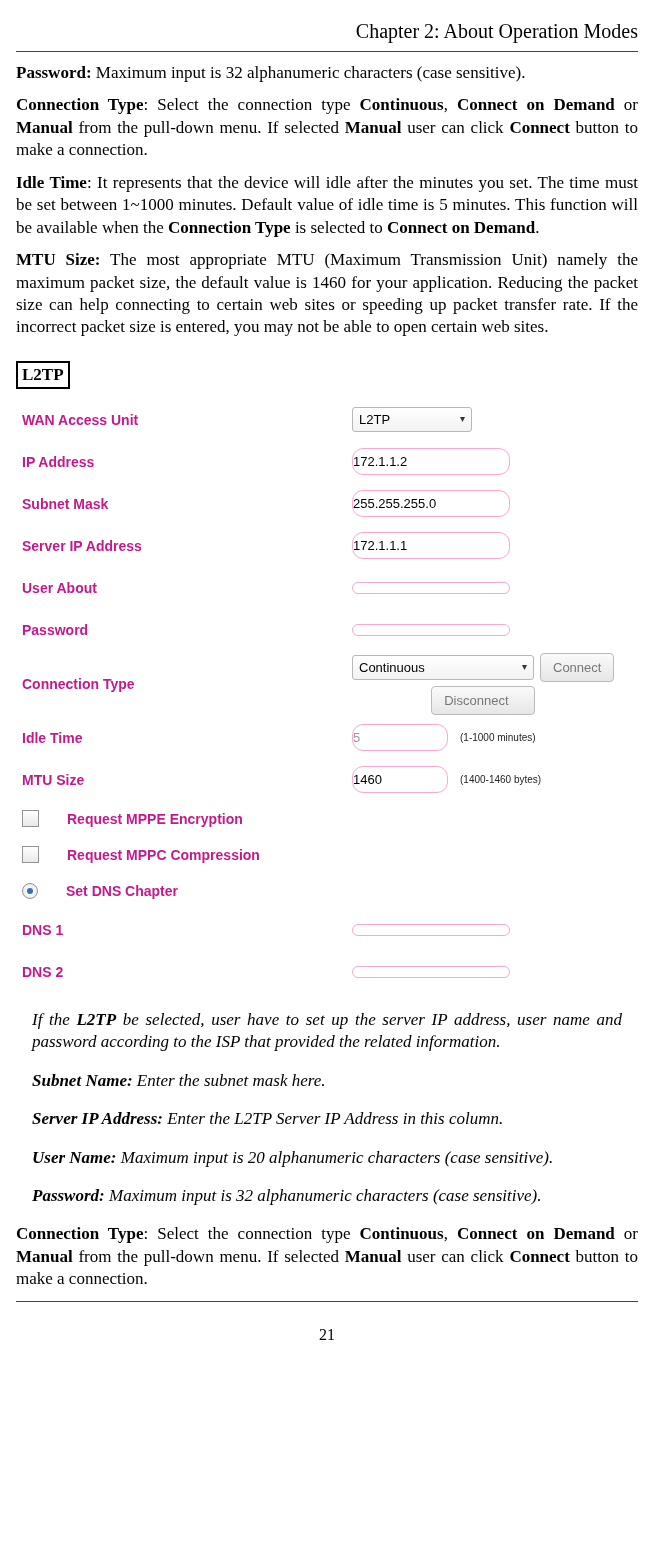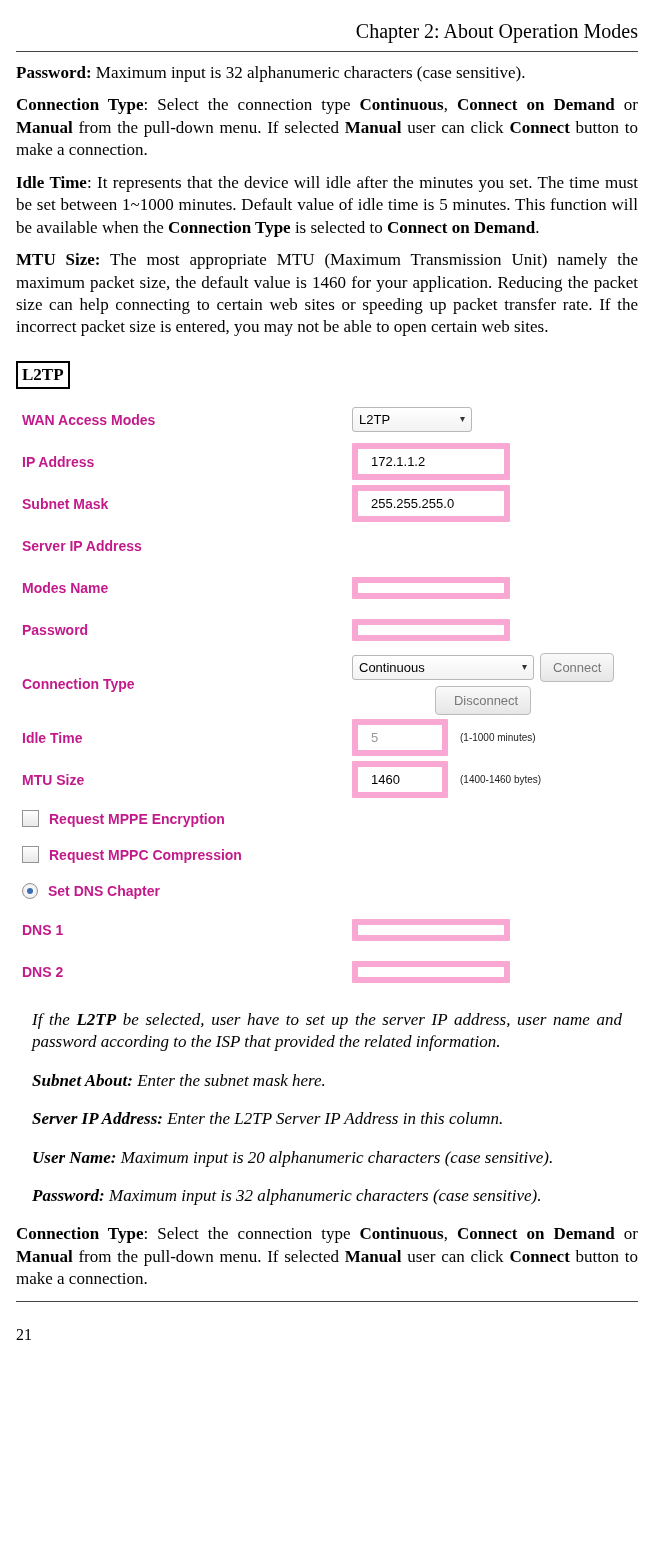--- a/index.html
+++ b/index.html
@@ -77,23 +77,23 @@
   }
   .shot-select::after {
     content: "▾";
     position: absolute;
     right: 6px;
     color: #333;
     font-size: 10px;
     top: 5px;
   }
   .shot-input {
-    border: 6px solid #f9a8d4;
-    border-radius: 1px;
-    padding: 5px 13px;
+    border: 1px solid #f9a8d4;
+    border-radius: 11px;
+    padding: 5px 0;
     width: 158px;
     background: #fff;
   }
   .shot-input.narrow { width: 96px; }
   .shot-btn {
     border: 1px solid #bbb;
     border-radius: 4px;
     padding: 6px 12px;
     background: linear-gradient(#fafafa,#e6e6e6);
     color: #777;
@@ -101,21 +101,21 @@
   .shot-hint {
     color: #222;
     font-size: 10px;
     margin-left: 6px;
   }
   .shot-check-row {
     display: flex;
     align-items: center;
     min-height: 32px;
     padding: 2px 0 2px 6px;
-    gap: 10px;
+    gap: 28px;
   }
   .chk {
     width: 15px; height: 15px;
     border: 1px solid #939393;
     background: linear-gradient(#fff,#e8e8e8);
   }
   .rad {
     width: 14px; height: 14px;
     border: 1px solid #939393;
     border-radius: 50%;
@@ -133,20 +133,21 @@
     font-size: 14px;
   }
   .conn-grid {
     display: flex;
     flex-direction: column;
     gap: 4px;
   }
   .conn-row1 { display: flex; gap: 6px; align-items: center; }
   .noline { line-height: 1.32; margin: 16px; text-align: justify; font-style: italic; }
   .pagenum {
+    text-align: center;
     font-size: 16px;
     margin-top: 24px;
   }
 </style>
 </head>
 <body>
 
 <div class="page">
   <div class="header-line">Chapter 2: About Operation Modes</div>
   <hr class="rule">
@@ -159,21 +160,21 @@
 
   <p class="para"><b>Idle Time</b>: It represents that the device will idle after the minutes you set. The time must be set between 1~1000 minutes. Default value of idle time is 5 minutes. This function will be available when the <b>Connection Type</b> is selected to <b>Connect on Demand</b>.</p>
 
   <p class="para"><b>MTU Size:</b> The most appropriate MTU (Maximum Transmission Unit) namely the maximum packet size, the default value is 1460 for your application. Reducing the packet size can help connecting to certain web sites or speeding up packet transfer rate. If the incorrect packet size is entered, you may not be able to open certain web sites.</p>
 
   <div class="box-label">L2TP</div>
 
   <div class="screenshot">
 
     <div class="shot-row">
-      <div class="shot-label">WAN Access Modes</div>
+      <div class="shot-label">WAN Access Unit</div>
       <div class="shot-ctrl">
         <div class="shot-select" style="width:120px">L2TP</div>
       </div>
     </div>
 
     <div class="shot-row">
       <div class="shot-label">IP Address</div>
       <div class="shot-ctrl">
           <div class="shot-input">172.1.1.2</div>
         </div>
@@ -181,44 +182,47 @@
 
     <div class="shot-row">
       <div class="shot-label">Subnet Mask</div>
       <div class="shot-ctrl">
           <div class="shot-input">255.255.255.0</div>
         </div>
     </div>
 
     <div class="shot-row">
       <div class="shot-label">Server IP Address</div>
-    </div>
-
-    <div class="shot-row">
-      <div class="shot-label">Modes Name</div>
+      <div class="shot-ctrl">
+          <div class="shot-input">172.1.1.1</div>
+        </div>
+    </div>
+
+    <div class="shot-row">
+      <div class="shot-label">User About</div>
       <div class="shot-ctrl">
           <div class="shot-input"></div>
         </div>
     </div>
 
     <div class="shot-row">
       <div class="shot-label">Password</div>
       <div class="shot-ctrl">
           <div class="shot-input"></div>
         </div>
     </div>
 
     <div class="shot-row" style="min-height:60px">
       <div class="shot-label">Connection Type</div>
       <div class="shot-ctrl conn-grid">
         <div class="conn-row1">
           <div class="shot-select" style="width:182px">Continuous</div>
           <div class="shot-btn">Connect</div>
         </div>
-        <div class="shot-btn" style="width:96px;text-align:right">Disconnect</div>
+        <div class="shot-btn" style="width:104px;text-align:left">Disconnect</div>
       </div>
     </div>
 
     <div class="shot-row">
       <div class="shot-label">Idle Time</div>
       <div class="shot-ctrl">
         <div class="shot-input narrow" style="color:#999">5</div>
         <span class="shot-hint">(1-1000 minutes)</span>
       </div>
     </div>
@@ -252,21 +256,21 @@
     </div>
     <div class="shot-row">
       <div class="shot-label">DNS 2</div>
       <div class="shot-ctrl">
           <div class="shot-input"></div>
         </div>
     </div>
   </div>
 
   <p class="noline">If the <b>L2TP</b> be selected, user have to set up the server IP address, user name and password according to the ISP that provided the related information.</p>
-  <p class="noline"><b>Subnet About:</b><span> Enter the subnet mask here.</span></p>
+  <p class="noline"><b>Subnet Name:</b><span> Enter the subnet mask here.</span></p>
   <p class="noline"><b>Server IP Address:</b><span> Enter the L2TP Server IP Address in this column.</span></p>
   <p class="noline"><b>User Name:</b><span> Maximum input is 20 alphanumeric characters (case sensitive).</span></p>
   <p class="noline"><b>Password:</b><span> Maximum input is 32 alphanumeric characters (case sensitive).</span></p>
 
   <p class="para"><b>Connection Type</b>: Select the connection type <b>Continuous</b>, <b>Connect on Demand</b> or <b>Manual</b> from the pull-down menu. If selected <b>Manual</b> user can click <b>Connect</b> button to make a connection.</p>
 
   <hr class="rule">
   <div class="pagenum">21</div>
 </div>
 

